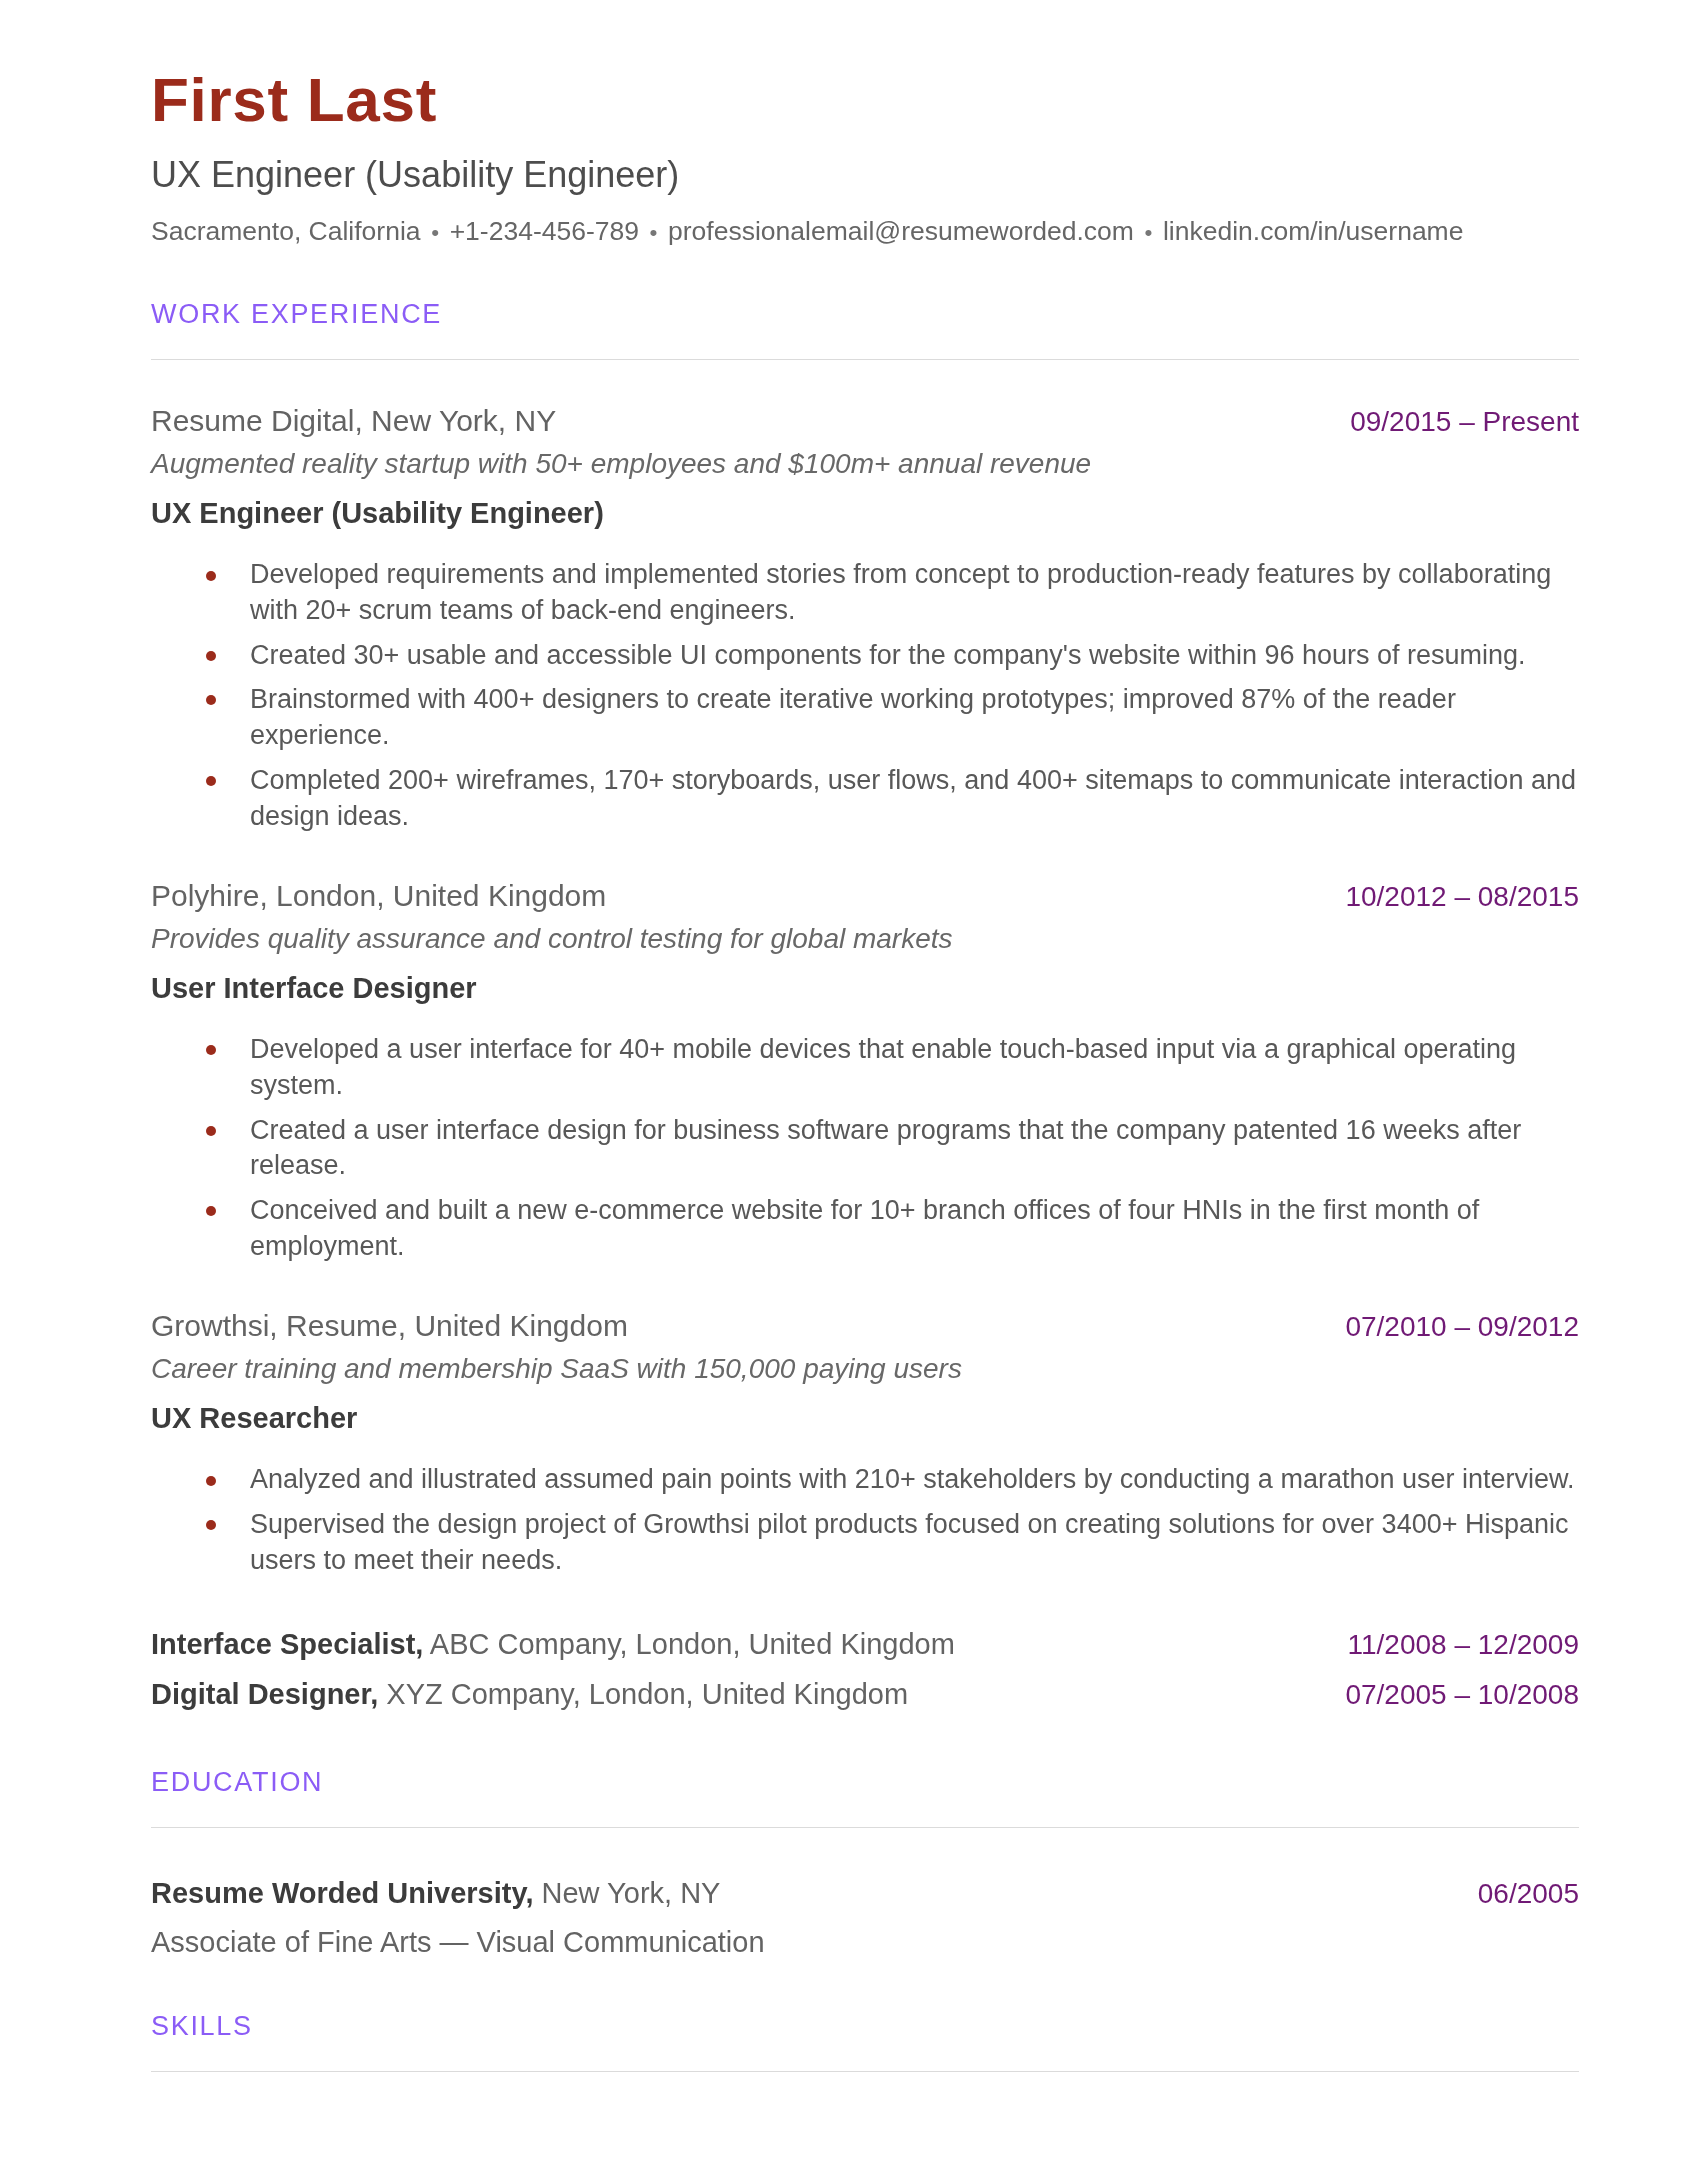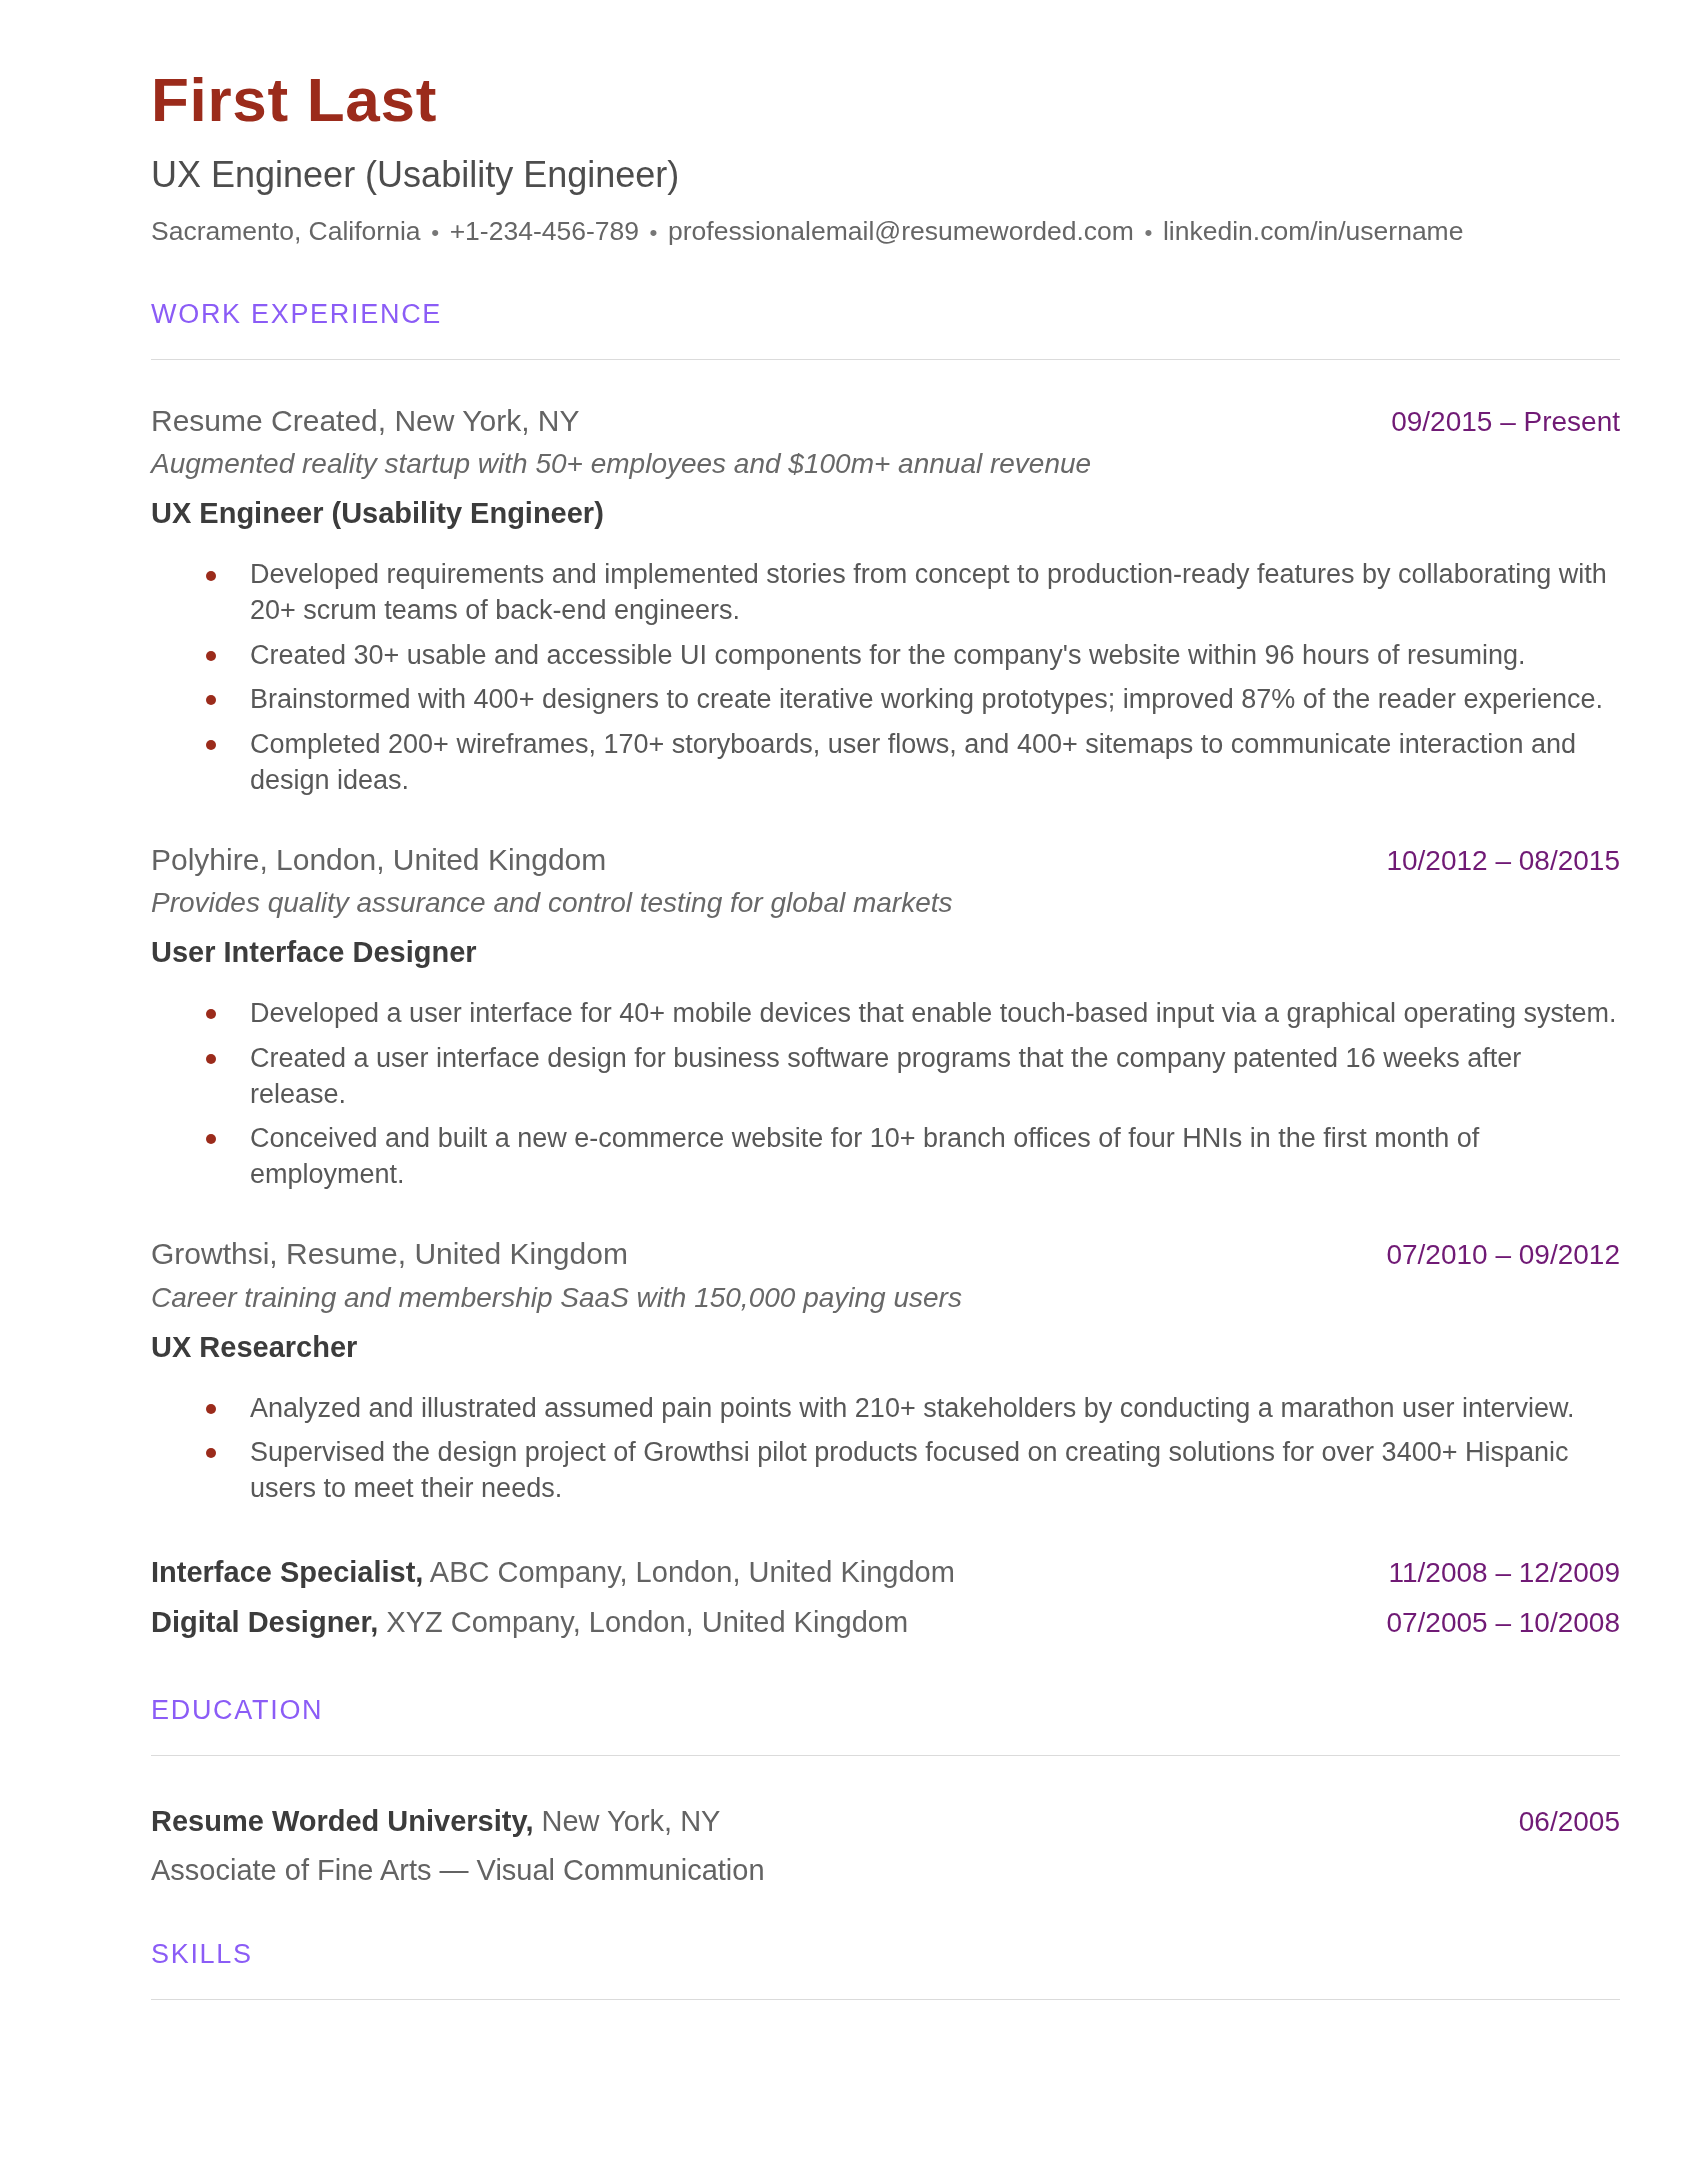--- a/index.html
+++ b/index.html
@@ -1,18 +1,18 @@
 <!DOCTYPE html>
 <html style="font-size:10.6px"><head>
 <meta charset="utf-8">
 <style>
   html, body { margin: 0; padding: 0; background: #ffffff; }
   .page {
     width: 1687px; height: 2183px; box-sizing: border-box;
-    padding: 64px 67px 0 151px; background: #ffffff; overflow: hidden;
+    padding: 64px 108px 0 151px; background: #ffffff; overflow: hidden;
     font-family: "Liberation Sans", "DejaVu Sans", sans-serif;
   }
   .name { font-size: 62px; font-weight: 800; color: #9B2B1B; margin: 0; line-height: 1.15; letter-spacing: 0.7px; }
   .cand-title { font-size: 36px; color: #4d4d4d; margin-top: 18.5px; }
   .contact { font-size: 26.5px; color: #666666; margin-top: 20px; }
   .contact .sep { color: #777777; padding: 0 10.6px; font-size: 22.5px; }
   .sec-heading { font-size: 27px; color: #8b5cf6; letter-spacing: 1.7px; font-weight: 500; margin-top: 52px; }
   .rule { border-top: 1.3px solid #dbdbdb; margin-top: 29px; height: 0; }
   .job { margin-top: 44px; }
   .row { display: flex; justify-content: space-between; align-items: baseline; }
@@ -40,21 +40,21 @@
 
   <div class="contact">
     <span>Sacramento, California</span><span class="sep">•</span><span>+1-234-456-789</span><span class="sep">•</span><span>professionalemail@resumeworded.com</span><span class="sep">•</span><span>linkedin.com/in/username</span>
   </div>
 
   <div class="sec-heading">WORK EXPERIENCE</div>
   <div class="rule"></div>
 
   <div class="job">
     <div class="row">
-      <span class="company">Resume Created, New York, NY</span>
+      <span class="company">Resume Digital, New York, NY</span>
       <span class="dates">09/2015 – Present</span>
     </div>
     <div class="desc">Augmented reality startup with 50+ employees and $100m+ annual revenue</div>
     <div class="role">UX Engineer (Usability Engineer)</div>
     <ul class="bullets">
       <li><span class="bullet-dot"></span><span>Developed requirements and implemented stories from concept to production-ready features by collaborating with 20+ scrum teams of back-end engineers.</span></li>
       <li><span class="bullet-dot"></span><span>Created 30+ usable and accessible UI components for the company's website within 96 hours of resuming.</span></li>
       <li><span class="bullet-dot"></span><span>Brainstormed with 400+ designers to create iterative working prototypes; improved 87% of the reader experience.</span></li>
       <li><span class="bullet-dot"></span><span>Completed 200+ wireframes, 170+ storyboards, user flows, and 400+ sitemaps to communicate interaction and design ideas.</span></li>
     </ul>

